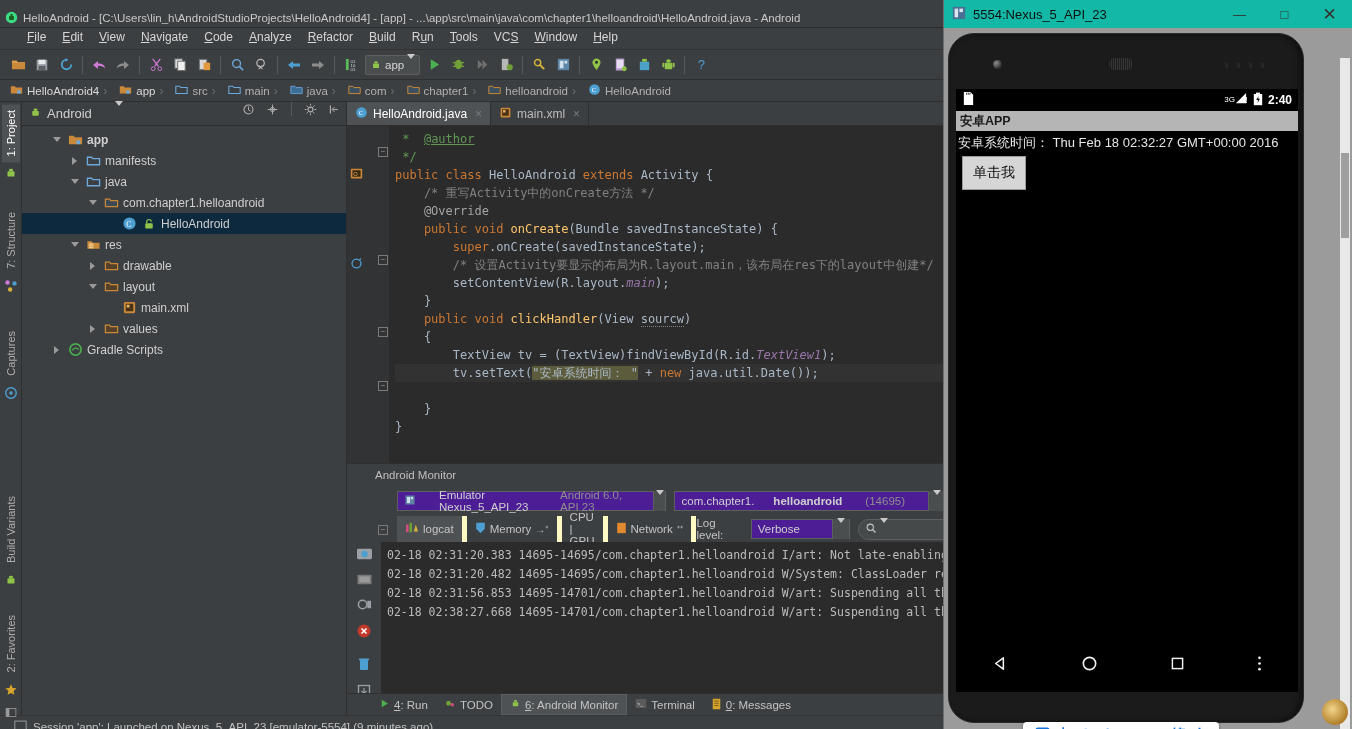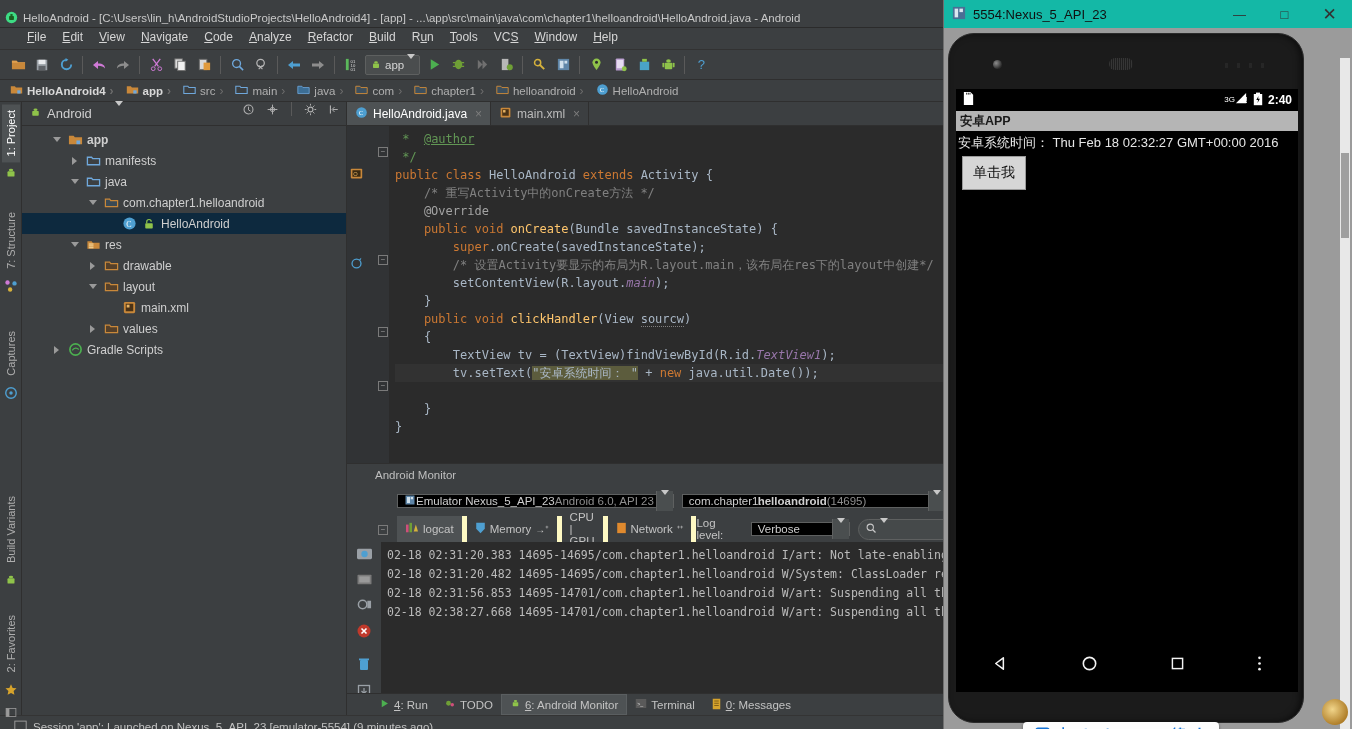--- a/index.html
+++ b/index.html
@@ -58,21 +58,21 @@
     height: 22px; background: #3c3f41; display: flex; align-items: center;
     padding-left: 8px; font-size: 11.5px; color: #b0b0b0; gap: 0px;
     border-bottom: 1px solid #2f2f2f;
   }
   .crumb { display: flex; align-items: center; gap: 4px; padding: 0 8px 0 2px; position: relative; }
   .crumb:not(:last-child)::after {
     content: ""; position: absolute; right: 0px; top: 3px;
     border-left: 6px solid transparent; border-top: 7px solid transparent;
     border-bottom: 7px solid transparent;
   }
-  .crumb.bold { font-weight: bold; color: #d8d8d8; }
+  .crumb.bold { font-weight: normal; color: #d8d8d8; }
   .crumb-arrow { color: #6d6d6d; font-size: 12px; margin-right: 2px;}
 
   
   .body-split { flex: 1; display: flex; min-height: 0; }
 
   
   .left-strip {
     width: 22px; background: #3c3f41; border-right: 1px solid #2f2f2f;
     display: flex; flex-direction: column; align-items: center;
     position: relative; flex: 0 0 auto;
@@ -159,22 +159,22 @@
     border-top: 1px solid #2f2f2f; flex: 0 0 auto;
   }
   .monitor-title {
     height: 22px; display: flex; align-items: center; padding-left: 28px;
     font-size: 11.5px; color: #bfbfbf;
   }
   .monitor-row {
     height: 30px; display: flex; align-items: center; gap: 8px; padding-left: 50px;
   }
   .combo {
-    display: flex; align-items: center; height: 14px; border: 1px solid #5e6060;
-    background: #000000; font-size: 11.5px; color: #cfcfcf; padding-left: 6px; gap: 0;
+    display: flex; align-items: center; height: 20px; border: 1px solid #5e6060;
+    background: #4c1d95; font-size: 11.5px; color: #cfcfcf; padding-left: 6px; gap: 23px;
   }
   .combo .arrowbox {
     width: 17px; height: 20px; border-left: 1px solid #5e6060; margin-left: auto;
     display: flex; align-items: center; justify-content: center; background: #4a4e4f;
   }
   .cdown::before {
     content: ""; border-top: 5px solid #c8c8c8;
     border-left: 4px solid transparent; border-right: 4px solid transparent;
   }
   .dim { color: #8e8e8e; }

